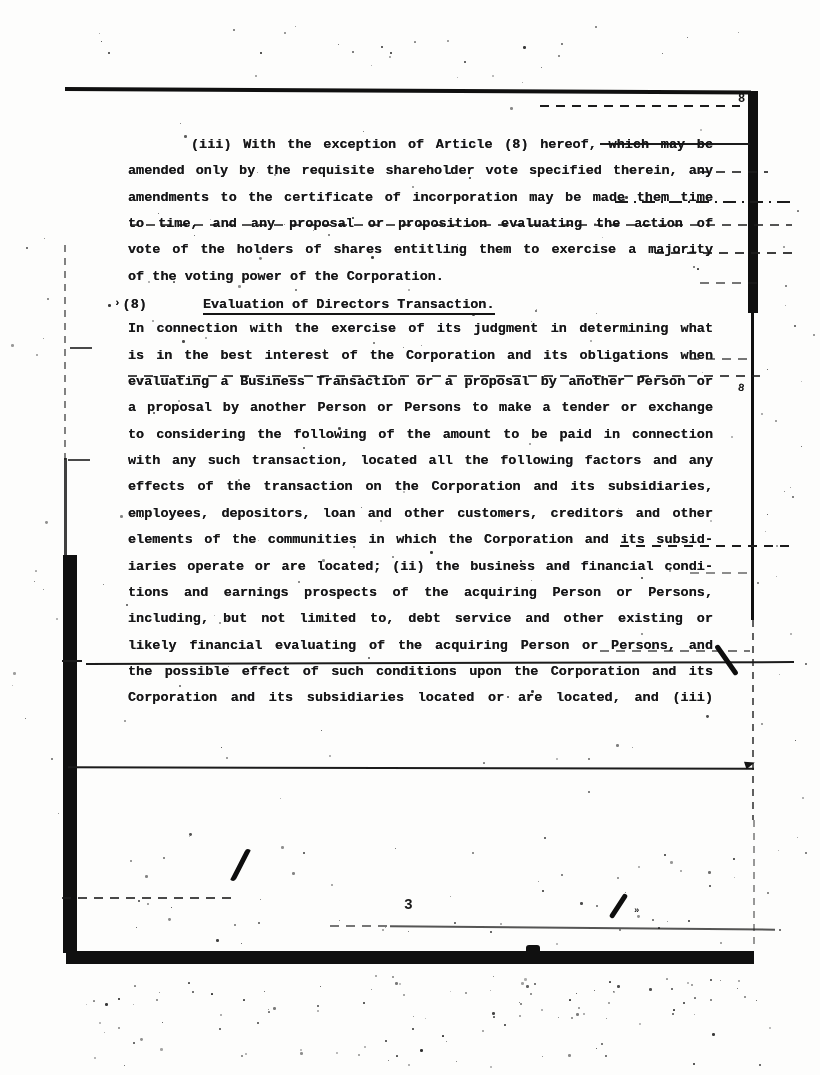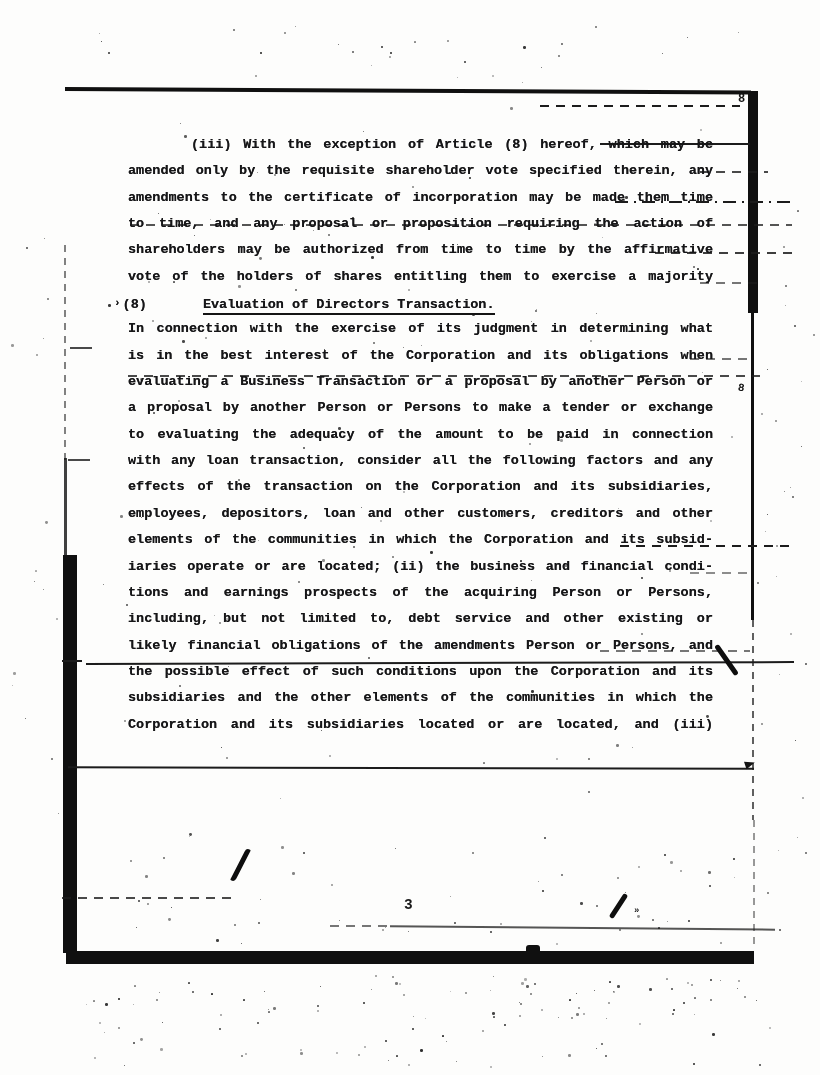--- a/index.html
+++ b/index.html
@@ -83,39 +83,38 @@
   <div class="pen" style="left:616px;top:892px;width:5px;height:28px;transform:rotate(33deg);"></div>
   <div class="hand" style="left:634px;top:906px;font-size:9px;">»</div>
   <div class="pen" style="left:724px;top:642px;width:5px;height:36px;transform:rotate(-35deg);"></div>
   <div class="hand" style="left:738px;top:92px;">8</div>
   <div class="hand" style="left:738px;top:382px;font-size:11px;transform:rotate(8deg);">8</div>
 
   <div id="text-column">
       <div class="line indent">(iii) With the exception of Article (8) hereof, which may be</div>
       <div class="line justify">amended only by the requisite shareholder vote specified therein, any</div>
       <div class="line justify">amendments to the certificate of incorporation may be made them time</div>
-      <div class="line justify">to time, and any proposal or proposition requiring the action of</div>
-      <div class="line justify">shareholders may be authorized from time to time by the affirmative</div>
+      <div class="line justify">to time, and any proposal or proposition evaluating the action of</div>
       <div class="line justify">vote of the holders of shares entitling them to exercise a majority</div>
+      <div class="line left">of the voting power of the Corporation.</div>
       <div class="line heading"><span class="h-art">›</span><span class="h-marker">(8)</span><span class="h-title">Evaluation of Directors Transaction.</span></div>
       <div class="line justify">In connection with the exercise of its judgment in determining what</div>
       <div class="line justify">is in the best interest of the Corporation and its obligations when</div>
       <div class="line justify">evaluating a Business Transaction or a proposal by another Person or</div>
       <div class="line justify">a proposal by another Person or Persons to make a tender or exchange</div>
-      <div class="line justify">to evaluating the adequacy of the amount to be paid in connection</div>
-      <div class="line justify">with any loan transaction, consider all the following factors and any</div>
+      <div class="line justify">to considering the following of the amount to be paid in connection</div>
+      <div class="line justify">with any such transaction, located all the following factors and any</div>
       <div class="line justify">effects of the transaction on the Corporation and its subsidiaries,</div>
       <div class="line justify">employees, depositors, loan and other customers, creditors and other</div>
       <div class="line justify">elements of the communities in which the Corporation and its subsid-</div>
       <div class="line justify">iaries operate or are located; (ii) the business and financial condi-</div>
       <div class="line justify">tions and earnings prospects of the acquiring Person or Persons,</div>
       <div class="line justify">including, but not limited to, debt service and other existing or</div>
-      <div class="line justify">likely financial obligations of the amendments Person or Persons, and</div>
+      <div class="line justify">likely financial evaluating of the acquiring Person or Persons, and</div>
       <div class="line justify">the possible effect of such conditions upon the Corporation and its</div>
-      <div class="line justify">subsidiaries and the other elements of the communities in which the</div>
       <div class="line justify">Corporation and its subsidiaries located or are located, and (iii)</div>
     </div>
 
   <div id="page-number">3</div>
 
   <div id="noise-layer">
       <div class="noise-dot" style="left: 381px; top: 46px; width: 2.2px; height: 2.2px; opacity: 0.89;"></div>
       <div class="noise-dot" style="left: 457px; top: 77px; width: 1.3px; height: 1.3px; opacity: 0.4;"></div>
       <div class="noise-dot" style="left: 738px; top: 32px; width: 1px; height: 1px; opacity: 0.52;"></div>
       <div class="noise-dot" style="left: 595px; top: 26px; width: 2.1px; height: 2.1px; opacity: 0.64;"></div>

